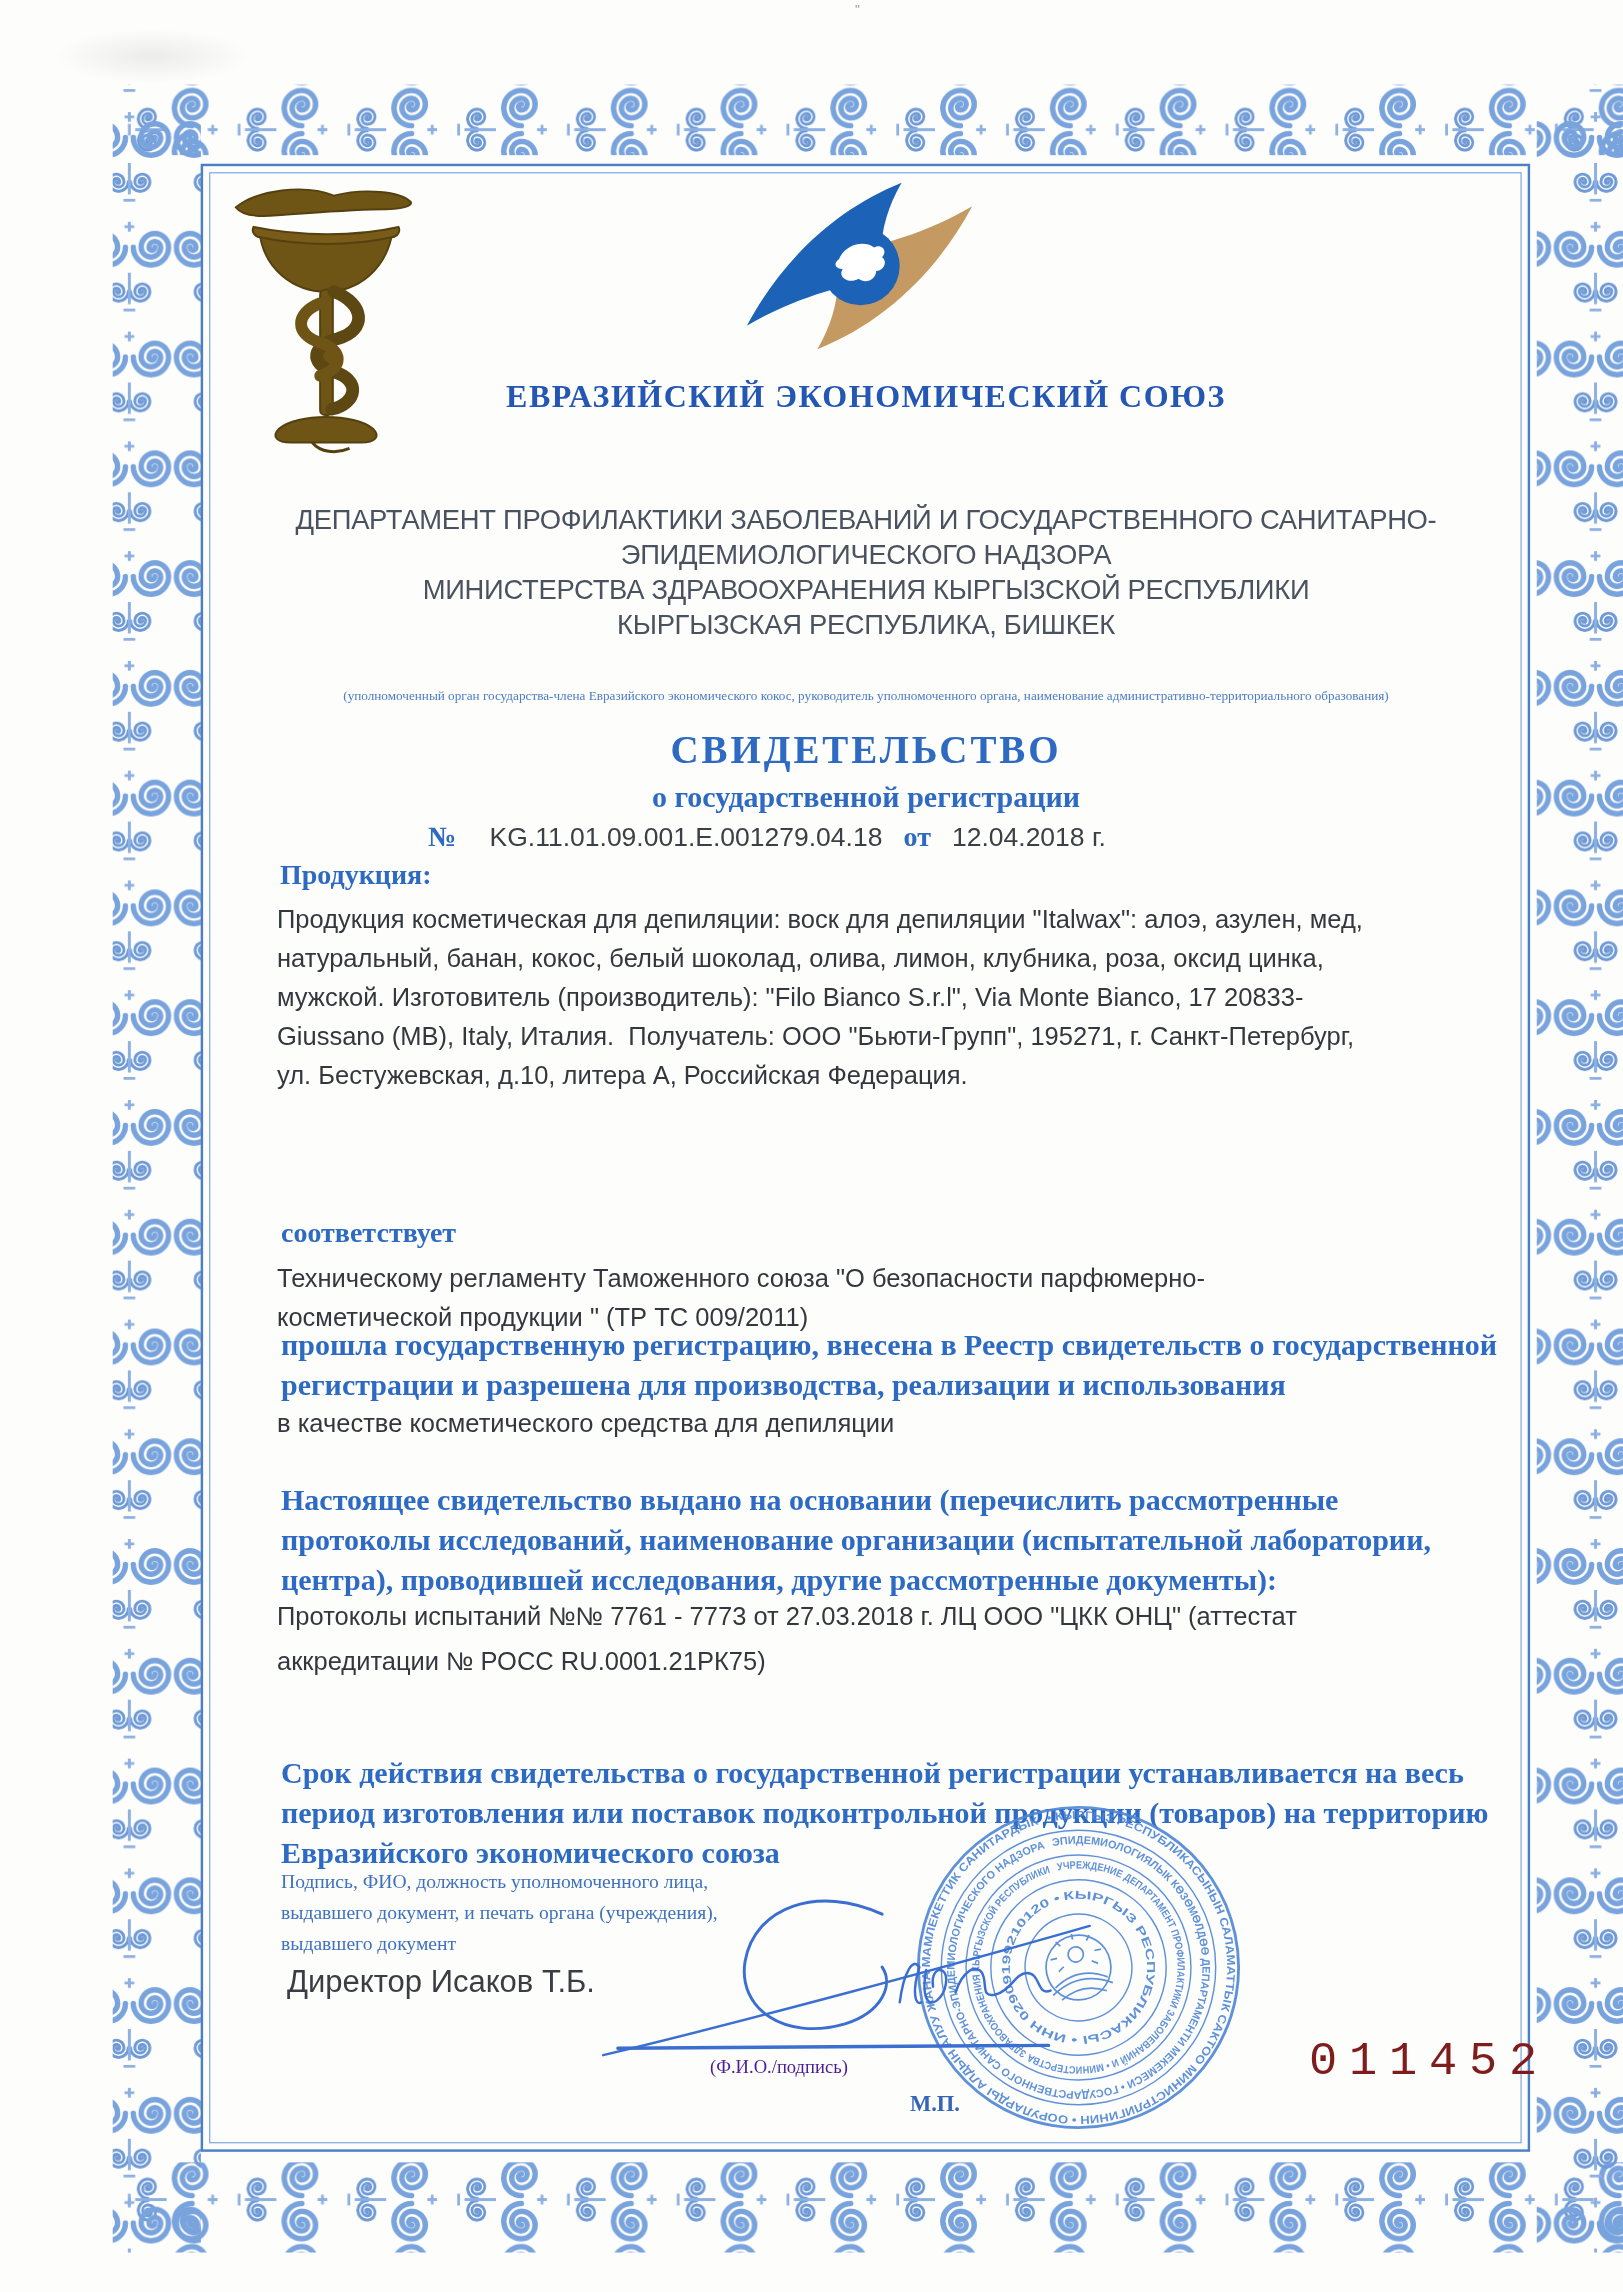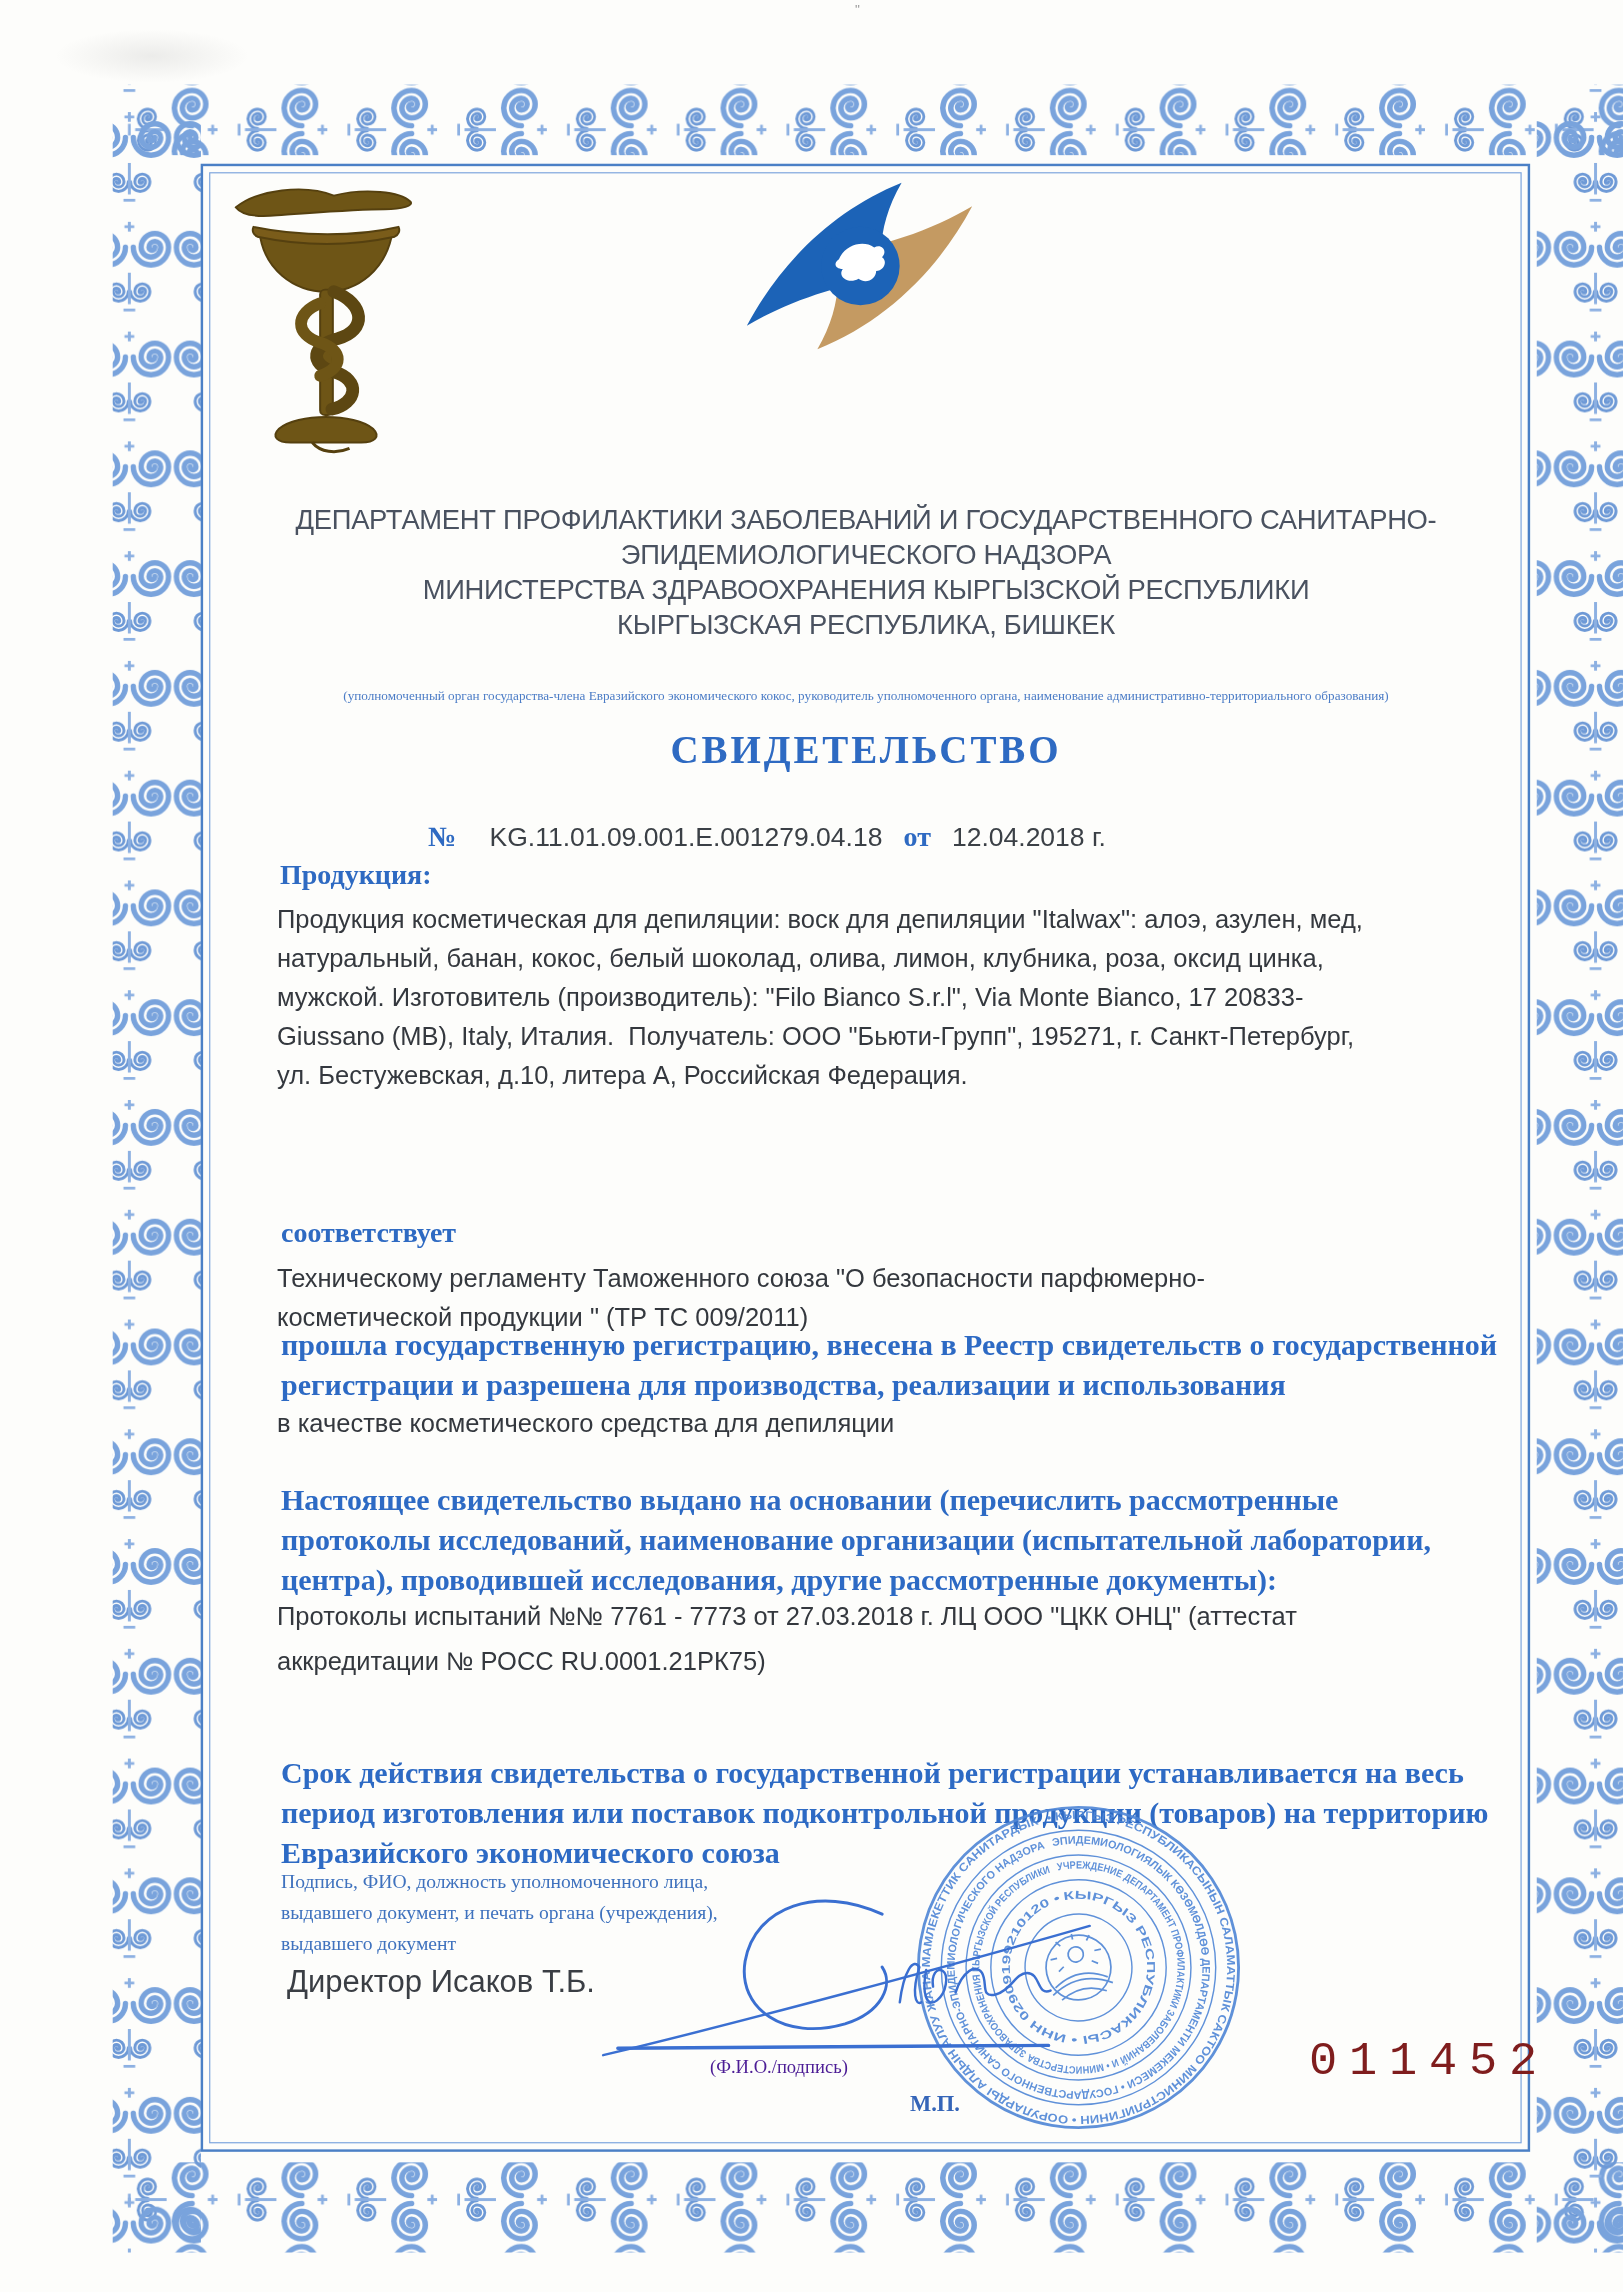--- a/index.html
+++ b/index.html
@@ -128,30 +128,32 @@
     </g>
   </svg>
 
   <svg class="abs" style="left:733px;top:169px;" width="253" height="194" viewBox="0 0 258 198">
     <path d="M14,160 C48,96 102,42 172,14 C150,52 146,90 158,112 C112,116 54,136 14,160 Z" fill="#1c63b7"></path>
     <path d="M244,38 C210,102 156,156 86,184 C108,146 112,108 100,86 C146,82 204,62 244,38 Z" fill="#c49a62"></path>
     <circle cx="130" cy="99" r="40" fill="#1c63b7"></circle>
     <path d="M108,92 C114,78 132,72 144,80 C152,76 158,84 152,90 C158,94 154,104 146,104 C146,112 136,118 128,112 C118,118 106,110 112,102 C104,102 102,96 108,92 Z" fill="#ffffff"></path>
   </svg>
 
+  <div class="abs center-band union-title" style="top:378px;">ЕВРАЗИЙСКИЙ ЭКОНОМИЧЕСКИЙ СОЮЗ</div>
 
   <div class="abs center-band dept preline" style="top:502px;">ДЕПАРТАМЕНТ ПРОФИЛАКТИКИ ЗАБОЛЕВАНИЙ И ГОСУДАРСТВЕННОГО САНИТАРНО-
 ЭПИДЕМИОЛОГИЧЕСКОГО НАДЗОРА
 МИНИСТЕРСТВА ЗДРАВООХРАНЕНИЯ КЫРГЫЗСКОЙ РЕСПУБЛИКИ
 КЫРГЫЗСКАЯ РЕСПУБЛИКА, БИШКЕК</div>
 
   <div class="abs center-band small-note" style="top:688px;">(уполномоченный орган государства-члена Евразийского экономического кокос, руководитель уполномоченного органа, наименование административно-территориального образования)</div>
 
   <div class="abs center-band cert-title" style="top:727px;">СВИДЕТЕЛЬСТВО</div>
 
+  <div class="abs center-band cert-subtitle" style="top:780px;">о государственной регистрации</div>
 
   <div class="abs num-row" style="left:428px;top:821px;">
     <span class="blue">№</span>
     <span style="margin-left:26px;">KG.11.01.09.001.Е.001279.04.18</span>
     <span class="blue" style="margin-left:13.7px;">от</span>
     <span style="margin-left:13.7px;margin-top:11px;">12.04.2018 г.</span>
   </div>
 
   <div class="abs blue-label" style="left:280px;top:859px;">Продукция:</div>
 

